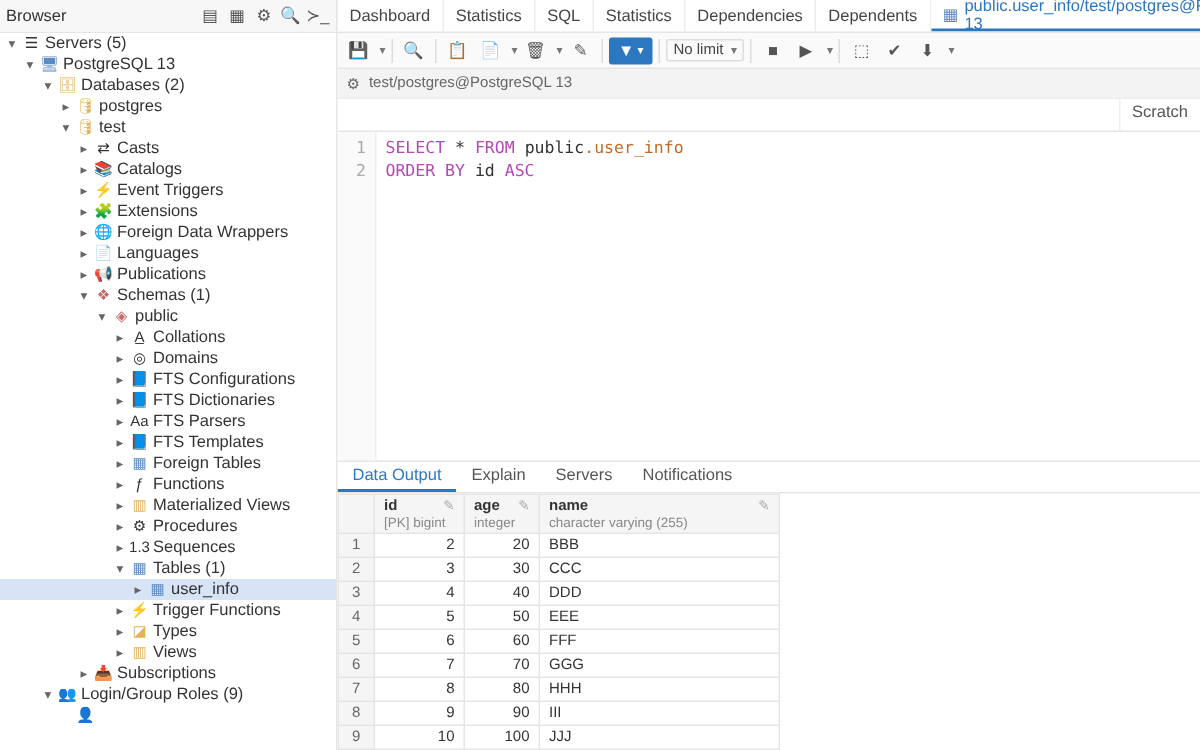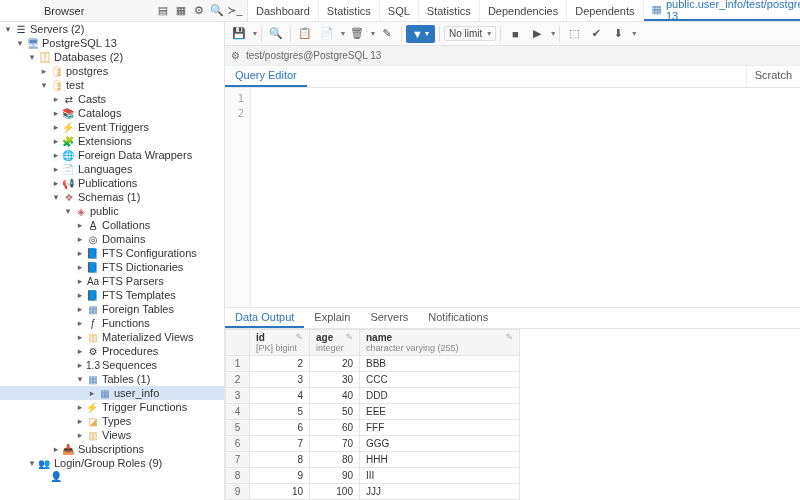--- a/index.html
+++ b/index.html
@@ -1,18 +1,18 @@
 <!DOCTYPE html>
 <html><head>
 <meta charset="utf-8">
 <style>
 * { box-sizing: border-box; margin: 0; padding: 0; }
 body { font-family: -apple-system, BlinkMacSystemFont, "Segoe UI", Arial, sans-serif; font-size: 11px; color: #333; background: #fff; width: 800px; height: 500px; overflow: hidden; display: flex; flex-direction: column; }
 .topbar { display: flex; border-bottom: 1px solid #e5e5e5; height: 22px; }
-.topbar-left { width: 208px; display: flex; align-items: center; padding: 0 4px; border-right: 1px solid #e5e5e5; background: #f7f7f7; margin-left: 40px; }
+.topbar-left { width: 225px; display: flex; align-items: center; padding: 0 4px; border-right: 1px solid #e5e5e5; background: #f7f7f7; }
 .topbar-left .title { font-size: 11px; flex: 1; }
 .topbar-icons { display: flex; gap: 2px; }
 .topbar-icons .ico { width: 16px; height: 16px; display: inline-flex; align-items: center; justify-content: center; font-size: 11px; color: #555; cursor: pointer; }
 .topbar-tabs { flex: 1; display: flex; align-items: stretch; overflow: hidden; }
 .topbar-tabs .tab { padding: 3px 8px; font-size: 11px; color: #444; cursor: pointer; border-right: 1px solid #eee; display: flex; align-items: center; gap: 4px; }
 .topbar-tabs .tab.active { color: #2b77c0; border-bottom: 2px solid #2b77c0; background: #fff; }
 .main { flex: 1; display: flex; overflow: hidden; }
 .sidebar { width: 225px; border-right: 1px solid #e5e5e5; overflow-y: auto; background: #fff; }
 .tree ul { list-style: none; }
 .tree li { white-space: nowrap; }
@@ -85,21 +85,21 @@
 </div>
 
 <div class="main">
   <div class="sidebar">
     <div class="tree">
         <ul>
       <li>
         <div class="row" style="padding-left:2px">
               <span class="tw">▾</span>
               <span class="ic">☰</span>
-              <span class="lbl">Servers (2)</span>
+              <span class="lbl">Servers (5)</span>
             </div>
         <ul>
           <li>
             <div class="row" style="padding-left:14px">
                   <span class="tw">▾</span>
                   <span class="ic ic-blue">🖥</span>
                   <span class="lbl">PostgreSQL 13</span>
                 </div>
             <ul>
               <li>
@@ -366,29 +366,32 @@
       <span class="btn">⬚</span>
       <span class="btn">✔</span>
       <span class="btn">⬇</span>
         <span class="caret">▾</span>
     </div>
     <div class="conn-row">
       <span>⚙</span>
       <span>test/postgres@PostgreSQL 13</span>
     </div>
     <div class="query-tabs">
-      <div class="qtab active">Query Editor</div>
       <div class="spacer"></div>
       <div class="scratch">Scratch</div>
     </div>
     <div class="editor">
       <div class="gutter">
           <div>1</div>
           <div>2</div>
         </div>
+      <div class="code">
+        <div><span class="kw">SELECT</span> <span>*</span> <span class="kw">FROM</span> <span>public</span><span class="ident">.user_info</span></div>
+        <div><span class="kw">ORDER BY</span> <span>id</span> <span class="kw">ASC</span></div>
+      </div>
     </div>
     <div class="out-tabs">
       <div class="otab active">Data Output</div>
       <div class="otab">Explain</div>
       <div class="otab">Servers</div>
       <div class="otab">Notifications</div>
     </div>
     <div class="grid">
       <table class="data">
         <thead>

